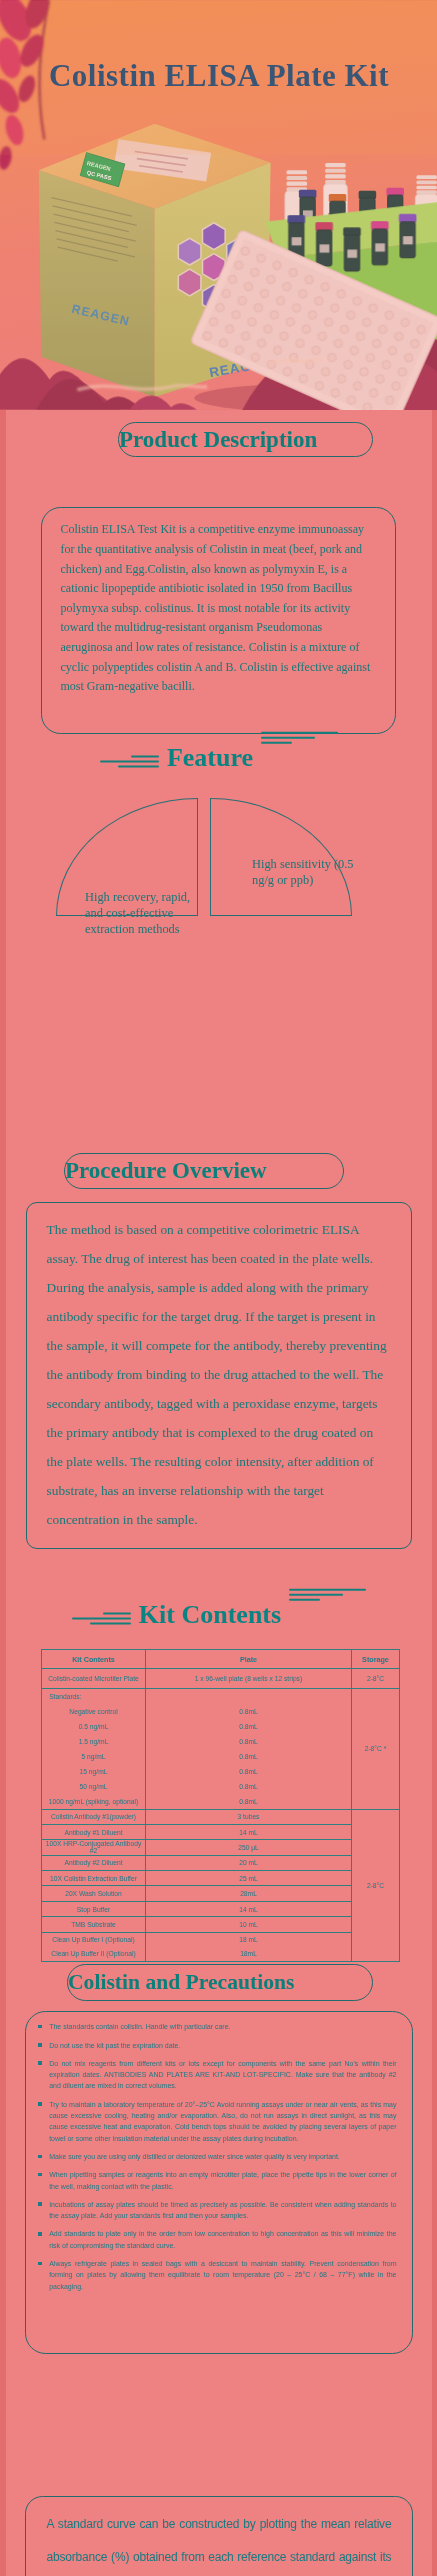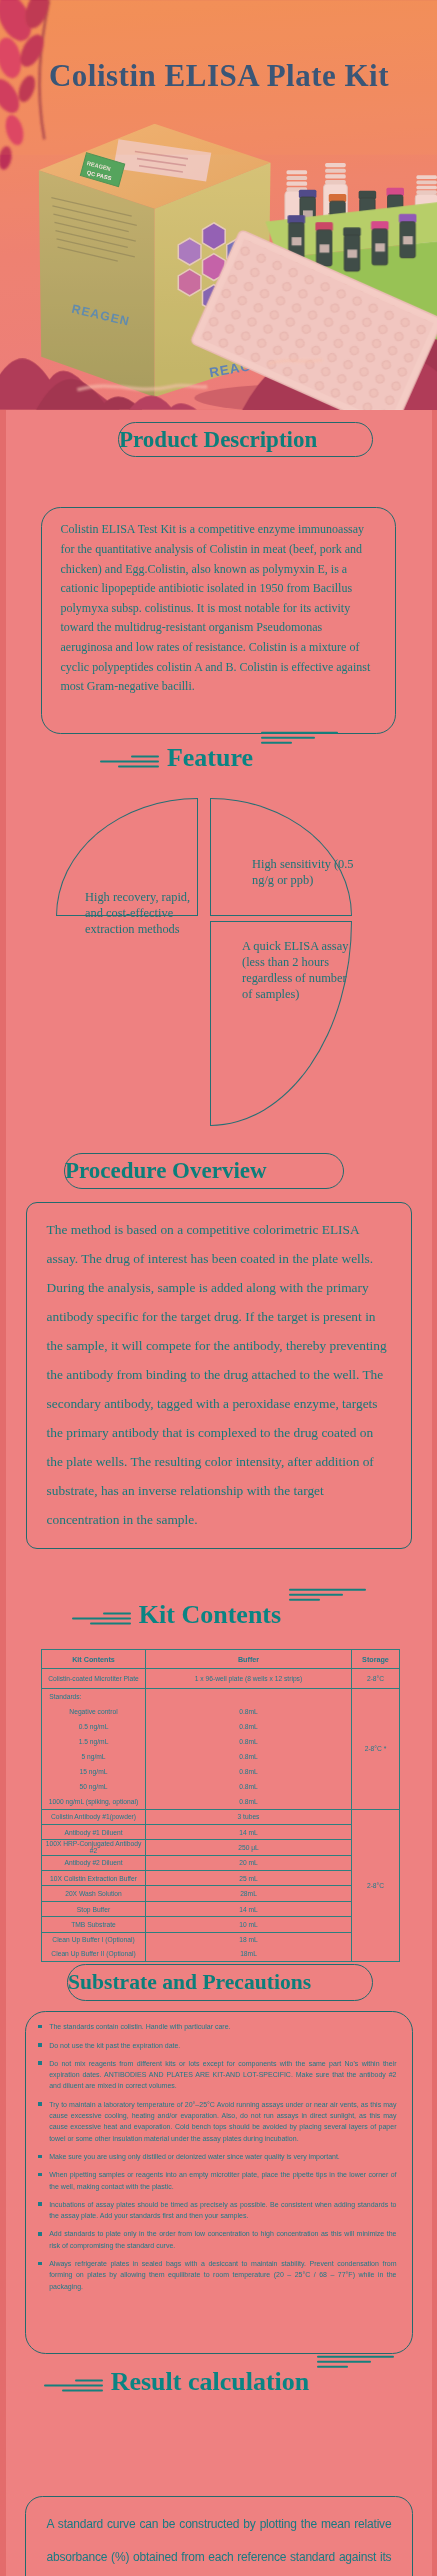--- a/index.html
+++ b/index.html
@@ -298,23 +298,20 @@
         <div style="width:54px"></div>
         <div style="width:31px"></div>
     </span>
   </div>
   <div class="quad q-tl">
     <span>High recovery, rapid, and cost-effective extraction methods</span>
   </div>
   <div class="quad q-tr">
     <span>High sensitivity (0.5 ng/g or ppb)</span>
   </div>
-  <div class="quad q-br">
-    <span>A quick ELISA assay (less than 2 hours regardless of number of samples)</span>
-  </div>
 
   <div class="oval oval-po">
     <span>Procedure Overview</span>
   </div>
   <div class="tealbox proc-box">
     <span>The method is based on a competitive colorimetric ELISA assay. The drug of interest has been coated in the plate wells. During the analysis, sample is added along with the primary antibody specific for the target drug. If the target is present in the sample, it will compete for the antibody, thereby preventing the antibody from binding to the drug attached to the well. The secondary antibody, tagged with a peroxidase enzyme, targets the primary antibody that is complexed to the drug coated on the plate wells. The resulting color intensity, after addition of substrate, has an inverse relationship with the target concentration in the sample.</span>
   </div>
 
   <div class="heading hd-kit">
     <span class="deco dleft">
@@ -332,21 +329,21 @@
 
   <table class="kit-table">
     <colgroup>
         <col style="width:104px">
         <col style="width:206px">
         <col style="width:48px">
       </colgroup>
     <tbody>
         <tr>
       <th>Kit Contents</th>
-      <th>Buffer</th>
+      <th>Plate</th>
       <th>Storage</th>
     </tr>
     <tr class="rowplate">
       <td>Colistin-coated Microtiter Plate</td>
       <td>1 x 96-well plate (8 wells x 12 strips)</td>
       <td>2-8°C</td>
     </tr>
     <tr>
       <td class="stack">
         <div class="ln lab">Standards:</div>
@@ -410,21 +407,21 @@
       </td>
       <td class="stack">
         <div class="ln2">18 mL</div>
         <div class="ln2">18mL</div>
       </td>
     </tr>
   </tbody>
     </table>
 
   <div class="oval oval-wp">
-    <span>Substrate and Precautions</span>
+    <span>Colistin and Precautions</span>
   </div>
   <div class="warn-box" id="warn-list">
       <div class="warn-item">
         <span class="warn-bullet"></span>
         <span>The standards contain colistin. Handle with particular care.</span>
       </div>
       <div class="warn-item">
         <span class="warn-bullet"></span>
         <span>Do not use the kit past the expiration date.</span>
       </div>
@@ -451,32 +448,19 @@
       <div class="warn-item">
         <span class="warn-bullet"></span>
         <span>Add standards to plate only in the order from low concentration to high concentration as this will minimize the risk of compromising the standard curve.</span>
       </div>
       <div class="warn-item">
         <span class="warn-bullet"></span>
         <span>Always refrigerate plates in sealed bags with a desiccant to maintain stability. Prevent condensation from forming on plates by allowing them equilibrate to room temperature (20 – 25°C / 68 – 77°F) while in the packaging.</span>
       </div>
     </div>
 
-  <div class="heading hd-result">
-    <span class="deco dleft">
-      <div style="width:28px"></div>
-        <div style="width:59px"></div>
-        <div style="width:41px"></div>
-    </span>
-    <span>Result calculation</span>
-    <span class="deco dright">
-      <div style="width:77px"></div>
-        <div style="width:54px"></div>
-        <div style="width:31px"></div>
-    </span>
-  </div>
   <div class="result-box">
     <p class="result-body">A standard curve can be constructed by plotting the mean relative absorbance (%) obtained from each reference standard against its concentration in ng/mL on a logarithmic curve.</p>
 
   </div>
 
 </div>
 
 
 </body></html>

